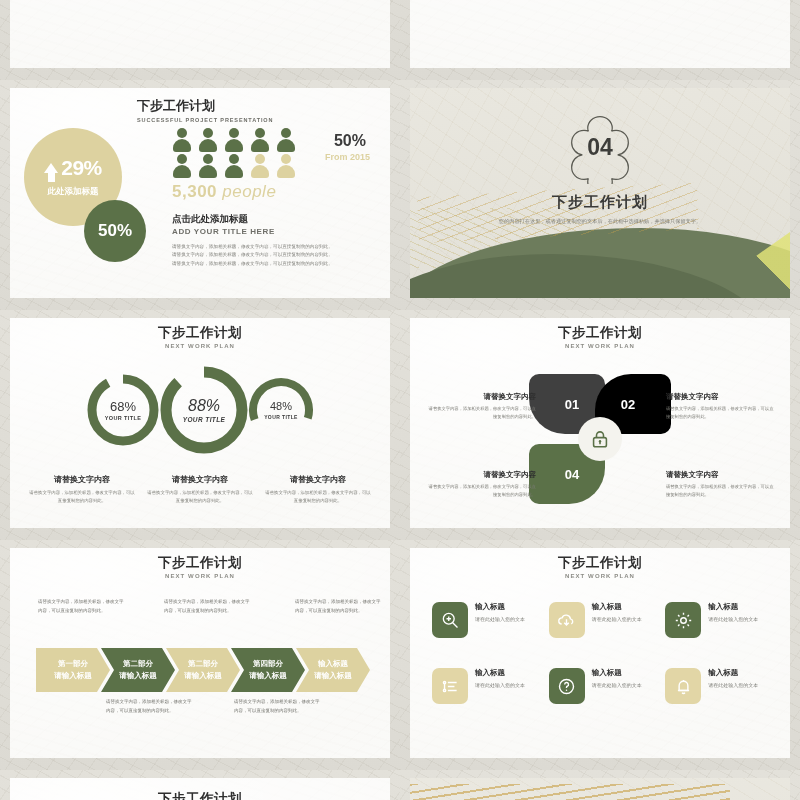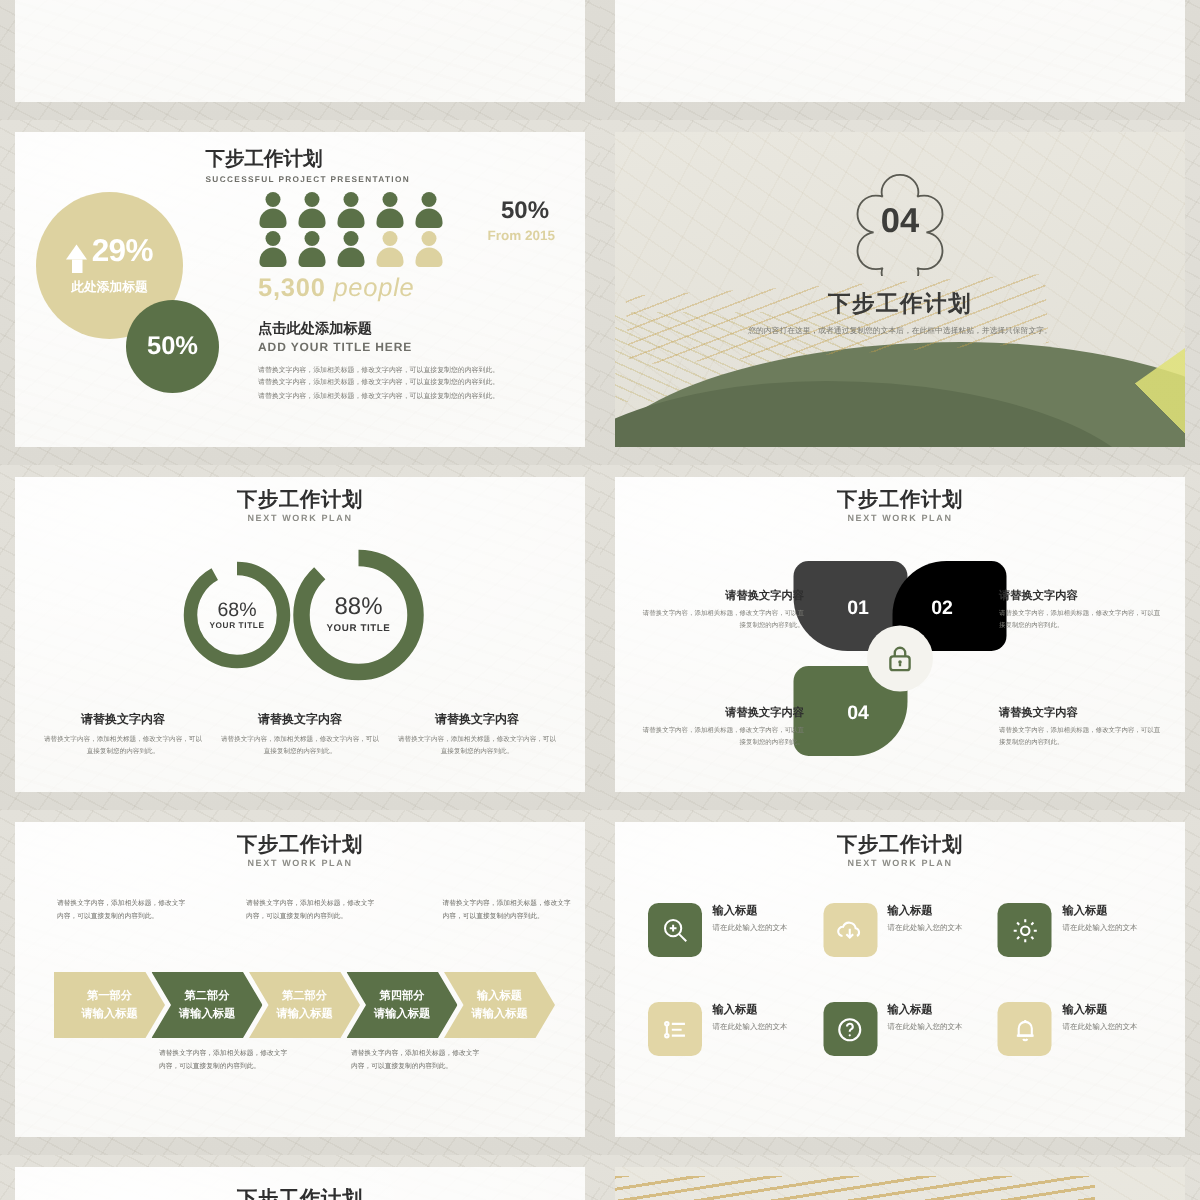--- a/index.html
+++ b/index.html
@@ -289,27 +289,36 @@
         <div class="donuts">
           <div class="donut">
             <svg width="78" height="78" viewBox="0 0 78 78">
               <circle cx="39" cy="39" r="31" fill="none" stroke="#5b7148" stroke-width="9" stroke-dasharray="179 195" stroke-dashoffset="0" transform="rotate(-90 39 39)" stroke-linecap="butt"></circle>
             </svg>
             <div class="lbl">
               <div class="v">68%</div>
               <div class="t">YOUR TITLE</div>
             </div>
           </div>
-          <div class="donut" style="margin:0 -6px;">
+          <div class="donut" style="margin:0 -6px;font-style:italic;">
             <svg width="96" height="96" viewBox="0 0 96 96">
               <circle cx="48" cy="48" r="38" fill="none" stroke="#5b7148" stroke-width="11" stroke-dasharray="210 239" stroke-dashoffset="0" transform="rotate(-90 48 48)" stroke-linecap="butt"></circle>
             </svg>
             <div class="lbl">
               <div class="v" style="font-size:16px">88%</div>
               <div class="t" style="font-size:6.5px">YOUR TITLE</div>
+            </div>
+          </div>
+          <div class="donut">
+            <svg width="70" height="70" viewBox="0 0 70 70">
+              <circle cx="35" cy="35" r="28" fill="none" stroke="#5b7148" stroke-width="8" stroke-dasharray="106 176" stroke-dashoffset="0" transform="rotate(-200 35 35)" stroke-linecap="butt"></circle>
+            </svg>
+            <div class="lbl">
+              <div class="v" style="font-size:11px">48%</div>
+              <div class="t" style="font-size:5px">YOUR TITLE</div>
             </div>
           </div>
         </div>
 
         <div class="d-cols">
           <div class="d-col">
             <div class="h">请替换文字内容</div>
             <div class="p">请替换文字内容，添加相关标题，修改文字内容，可以直接复制您的内容到此。</div>
           </div>
           <div class="d-col">

